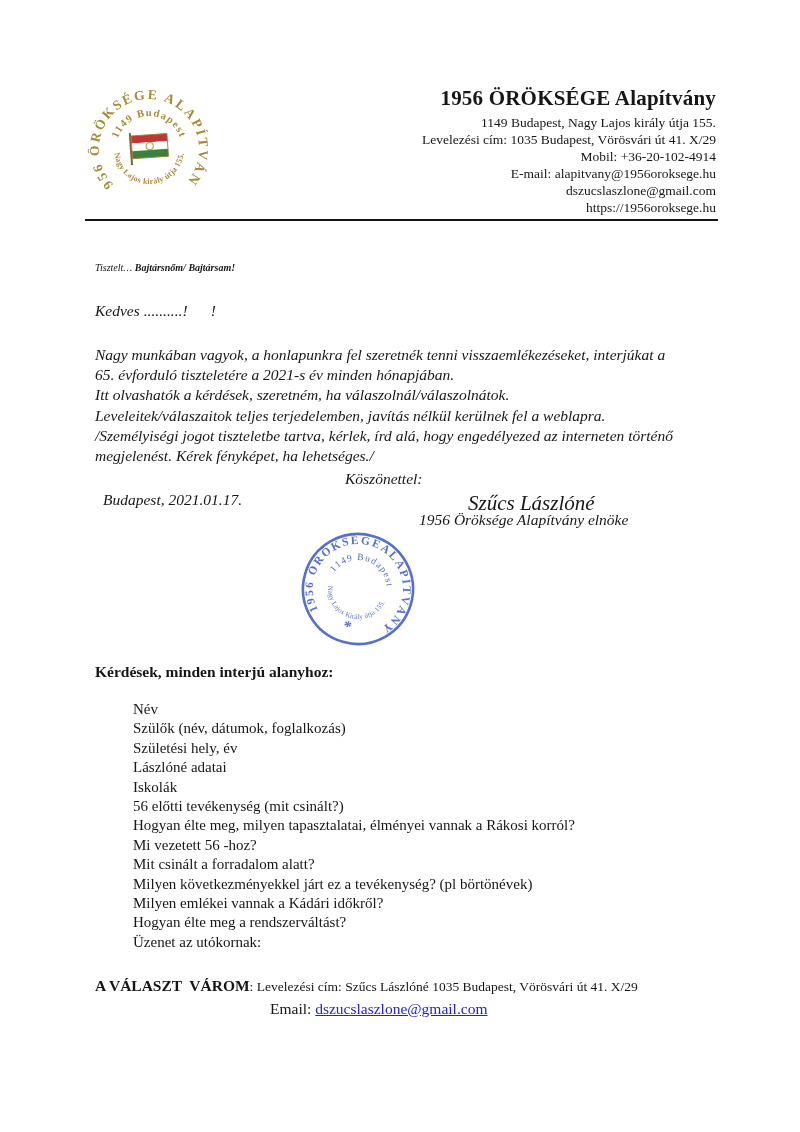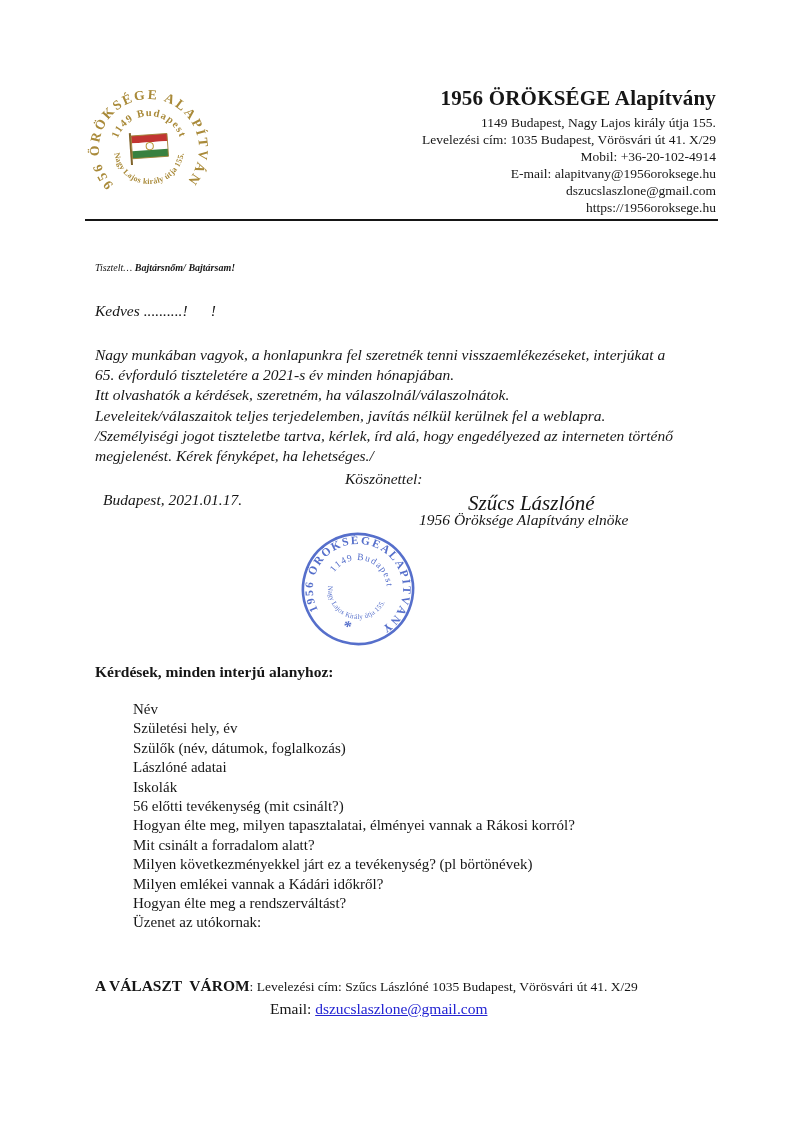--- a/index.html
+++ b/index.html
@@ -115,26 +115,27 @@
         <textPath href="#sp-bottom" startOffset="50%" text-anchor="middle">Nagy Lajos Király útja 155.</textPath>
       </text>
       <text x="71" y="107" font-size="16" font-weight="bold" fill="#3f5cc4" text-anchor="middle">*</text>
     </g>
   </svg>
 
   <div class="abs q-heading">Kérdések, minden interjú alanyhoz:</div>
 
   <div class="abs q-list">
     <div>Név</div>
+    <div>Szülők (név, dátumok, foglalkozás)</div>
     <div>Születési hely, év</div>
-    <div>Szülők (név, dátumok, foglalkozás)</div>
     <div>Lászlóné adatai</div>
     <div>Iskolák</div>
     <div>56 előtti tevékenység (mit csinált?)</div>
     <div>Hogyan élte meg, milyen tapasztalatai, élményei vannak a Rákosi korról?</div>
+    <div>Mi vezetett 56 -hoz?</div>
     <div>Mit csinált a forradalom alatt?</div>
     <div>Milyen következményekkel járt ez a tevékenység? (pl börtönévek)</div>
     <div>Milyen emlékei vannak a Kádári időkről?</div>
     <div>Hogyan élte meg a rendszerváltást?</div>
     <div>Üzenet az utókornak:</div>
   </div>
 
   <div class="abs footer1"><span class="lbl">A VÁLASZT  VÁROM</span><span>: Levelezési cím: Szűcs Lászlóné 1035 Budapest, Vörösvári út 41. X/29</span></div>
 
   <div class="abs footer2"><span>Email: </span><a class="email-link">dszucslaszlone@gmail.com</a></div>

